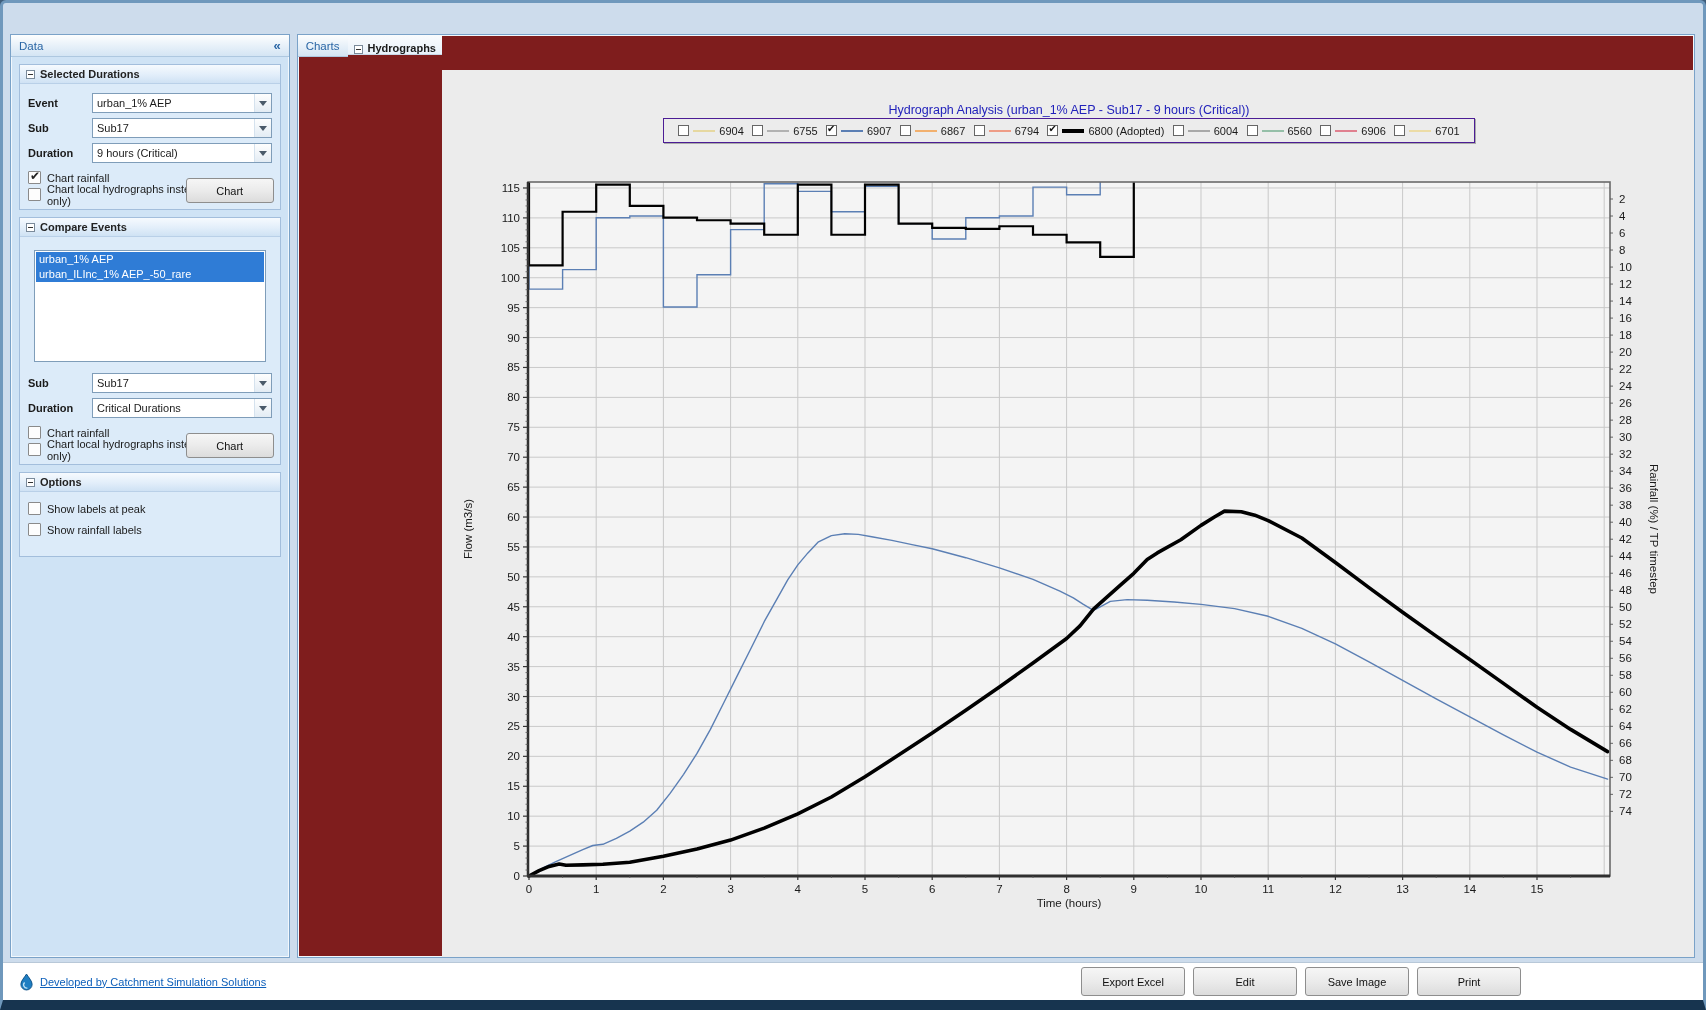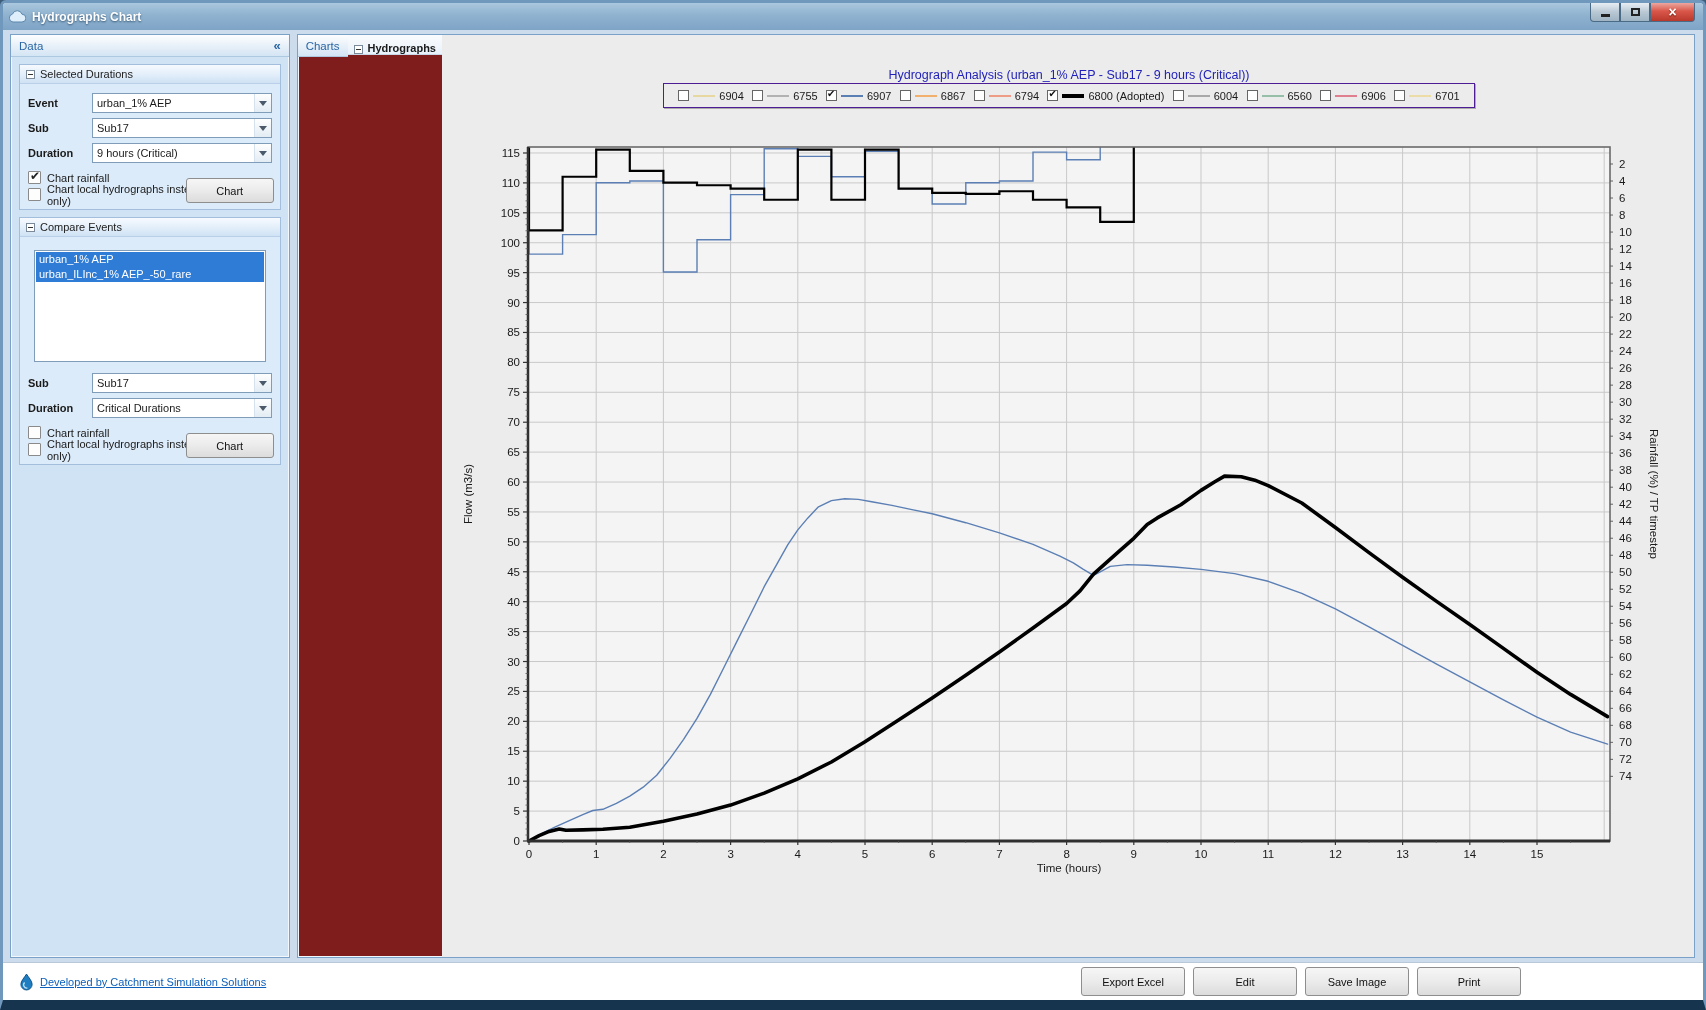--- a/index.html
+++ b/index.html
@@ -26,21 +26,21 @@
     border-bottom:1px solid #aec8e0;display:flex;align-items:center;padding:0 8px;
     color:#2a66a5;font-size:11.5px;}
   .panel-hd .sp{flex:1;}
   .chev{color:#2a66a5;font-size:13px;font-weight:bold;cursor:default;}
   .left-panel{width:424px;margin:1px 0 4px 7px;display:flex;flex-direction:column;}
   .right-panel{flex:1;margin:1px 8px 4px 7px;display:flex;flex-direction:row;background:#7f1d1d;}
   
   .grp{margin:7px 8px 0 8px;border:1px solid #a3bedc;background:#dcebf9;}
   .grp-hd{height:19px;background:linear-gradient(#f6fafe,#e2eefa 55%,#cfe2f4);
     border-bottom:1px solid #b9d0e8;display:flex;align-items:center;padding:0 6px;gap:5px;
-    font-weight:normal;color:#222;}
+    font-weight:bold;color:#222;}
   .colbox{width:9px;height:9px;border:1px solid #7a8a9a;background:#fff;position:relative;flex:none;}
   .colbox::after{content:"";position:absolute;left:1px;right:1px;top:3px;height:1px;background:#333;}
   .grp-bd{padding:6px 8px 6px 8px;position:relative;}
   .frow{display:flex;align-items:center;height:25px;}
   .frow .lbl{width:64px;font-weight:bold;}
   .combo{flex:1;height:20px;background:#fff;border:1px solid #7f9db9;display:flex;align-items:center;}
   .combo .val{flex:1;padding:0 4px;white-space:nowrap;overflow:hidden;}
   .combo .arw{width:17px;height:100%;display:flex;align-items:center;justify-content:center;
     background:linear-gradient(#fefefe,#e3ecf4);border-left:1px solid #d5e2ee;}
   .combo .arw::after{content:"";width:0;height:0;border:4px solid transparent;border-top:5px solid #4a5a6a;margin-top:5px;}
@@ -52,21 +52,21 @@
     background:linear-gradient(#f6f6f6,#ebebeb 50%,#dcdcdc);display:flex;align-items:center;
     justify-content:center;font-size:11px;color:#111;}
   .chart-btn{position:absolute;right:6px;bottom:6px;width:88px;}
   .listbox{height:112px;margin:7px 6px 8px 6px;background:#fff;border:1px solid #7f9db9;
     padding:1px;overflow:hidden;}
   .li{height:15px;line-height:15px;padding:0 3px;white-space:nowrap;}
   .li.sel{background:#2f7cd6;color:#fff;}
   
   .hydro-hd{height:20px;background:linear-gradient(#fafcfe,#e8f1fa);border-bottom:1px solid #c8d8e8;
     display:flex;align-items:flex-end;gap:5px;padding:0 6px;font-weight:bold;}
-  .chart-area{position:relative;flex:1;background:#ececec;overflow:hidden;}
+  .chart-area{position:relative;flex:1;background:#ececec;overflow:hidden;margin-top:35px;}
   .chart-title{position:absolute;left:86px;top:33px;width:1082px;text-align:center;
     color:#2222bb;font-size:12.5px;}
   .legend{position:absolute;left:221px;top:48px;width:812px;height:25px;border:1px solid #4c1d95;
     box-shadow:1px 1px 0 #aaa;display:flex;align-items:center;justify-content:space-evenly;
     padding:0 6px;background:#ececec;}
   .lg-ent{display:flex;align-items:center;gap:4px;}
   .lg-cb{width:11px;height:11px;border:1px solid #666;background:#fff;position:relative;flex:none;}
   .lg-cb.checked::after{content:"\2714";position:absolute;left:0;top:-3px;font-size:10px;color:#111;}
   .lg-line{width:22px;height:2px;flex:none;}
   svg text{font-family:"Liberation Sans",sans-serif;fill:#1a1a1a;}
@@ -75,37 +75,20 @@
     border-top:1px solid #b8c8d8;display:flex;align-items:center;padding:0 182px 0 16px;}
   .dev{display:flex;align-items:center;gap:6px;}
   .dev a{color:#0d5fba;}
   .fbtns{margin-left:auto;display:flex;gap:8px;}
   .fbtn{width:104px;height:29px;}
 </style>
 </head>
 <body>
 
 <div class="window">
-  <div class="titlebar">
-    <svg width="17" height="13" viewBox="0 0 17 13">
-      <path d="M4 12 a4 4 0 0 1 -0.5 -7.9 A5 5 0 0 1 13 4.2 A3.5 3.5 0 0 1 13 12 Z" fill="#dfeefb" stroke="#5c87ab" stroke-width="1"></path>
-    </svg>
-    <span class="ttl">Hydrographs Chart</span>
-    <div class="win-btns">
-      <div class="win-btn min">
-          <span class="glyph-min"></span>
-        </div>
-      <div class="win-btn">
-          <span class="glyph-rst"></span>
-        </div>
-      <div class="win-btn cls">
-          <span class="glyph-x">×</span>
-        </div>
-    </div>
-  </div>
 
   <div class="client">
 
     <div class="panel left-panel">
       <div class="panel-hd">
         <span>Data</span>
         <span class="sp"></span>
         <span class="chev">«</span>
       </div>
 
@@ -179,20 +162,36 @@
             <span>Chart rainfall</span>
           </div>
           <div class="cbrow">
             <span class="cbx"></span>
             <span>Chart local hydrographs instead (XP-RAFTS only)</span>
           </div>
           <div class="btn chart-btn">Chart</div>
         </div>
       </div>
 
+      <div class="grp">
+        <div class="grp-hd">
+          <span class="colbox"></span>
+          <span>Options</span>
+        </div>
+        <div class="grp-bd" style="min-height:64px">
+          <div class="cbrow" style="height:21px">
+            <span class="cbx"></span>
+            <span>Show labels at peak</span>
+          </div>
+          <div class="cbrow" style="height:21px">
+            <span class="cbx"></span>
+            <span>Show rainfall labels</span>
+          </div>
+        </div>
+      </div>
       <div style="flex:1"></div>
     </div>
 
     <div class="panel right-panel">
       <div class="panel-hd">
         <span>Charts</span>
       </div>
       <div class="hydro-hd">
         <span class="colbox"></span>
         <span>Hydrographs</span>

